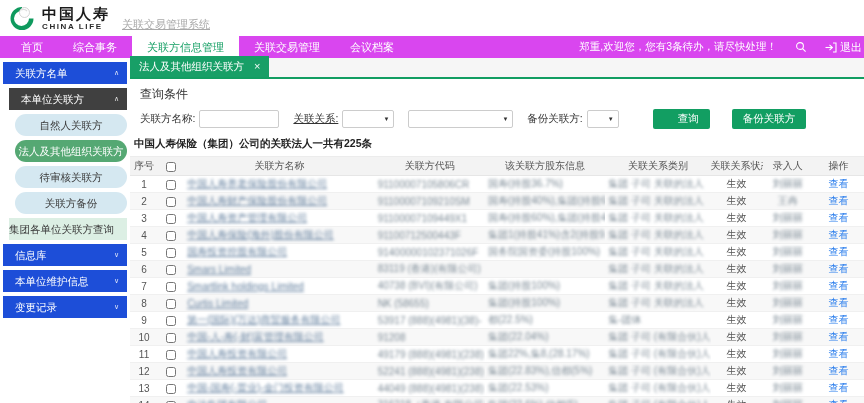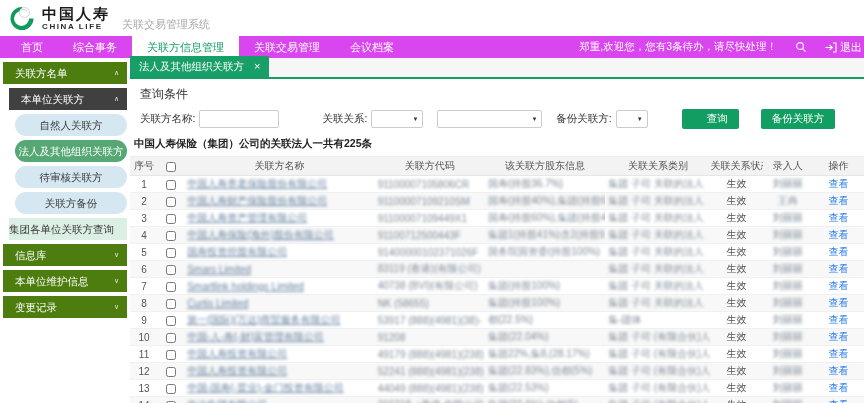--- a/index.html
+++ b/index.html
@@ -6,62 +6,62 @@
   html,body { background:#e8e8e8; }
   body { font-family:"Liberation Sans","DejaVu Sans",sans-serif; }
   #app { position:relative; width:864px; height:403px; background:#fff; overflow:hidden; }
 
   
   .app-header { height:36px; background:#fff; display:flex; align-items:center; padding-left:8px; }
   .logo-svg { display:block; }
   .brand-text { margin-left:6px; line-height:1; }
   .brand-cn { font-size:15px; font-weight:bold; color:#1a1a1a; letter-spacing:2px; }
   .brand-en { font-size:8px; font-weight:bold; color:#2b2b2b; letter-spacing:1.6px; margin-top:2px; }
-  .system-title { font-size:11px; color:#a9a9a9; margin-left:12px; align-self:flex-end; padding-bottom:4px; }
+  .system-title { font-size:11px; color:#a9a9a9; margin-left:12px; align-self:flex-end; padding-bottom:4px;text-decoration:underline; }
 
   
   .navbar { height:22px; background:#d946ef; display:flex; align-items:stretch; font-size:11px; color:#fff; }
   .nav-left { display:flex; padding-left:6px; }
   .nav-item { padding:0 15px; line-height:22px; cursor:pointer; white-space:nowrap; }
   .nav-item.active { background:#fff; color:#129e62; }
   .nav-right { margin-left:auto; display:flex; align-items:center; gap:18px; padding-right:2px; }
   .welcome { font-size:10.5px; white-space:nowrap; }
   .nav-icon { display:block; }
   .logout { display:flex; align-items:center; gap:3px; font-size:11px; white-space:nowrap; cursor:pointer; }
 
   
   .main { display:flex; height:345px; }
   .sidebar { width:130px; flex:0 0 130px; padding-top:4px; background:#fff; }
   .side-item { height:22px; line-height:22px; margin:0 3px 4px 3px; font-size:10.5px; display:flex; align-items:center; cursor:pointer; white-space:nowrap; }
   .side-item .lbl { flex:1; overflow:hidden; text-overflow:ellipsis; }
   .side-item .caret { font-size:7px; margin-right:8px; opacity:.85; }
   .lv1 { margin-left:3px; padding-left:12px; }
   .lv2 { margin-left:9px; padding-left:12px; }
   .lv3 { margin-left:15px; padding-left:0; justify-content:center; text-align:center;border-radius:11px; }
-  .v-dark { background:#4d7c0f; color:#fff; }
+  .v-dark { background:#1d4ed8; color:#fff; }
   .v-medium { background:#404040; color:#fff; }
   .v-blue { background:#d5e8f1; color:#3a3a3a; }
   .v-active { background:#55a873; color:#fff; }
   .v-palegreen { background:#dcefe4; color:#3a3a3a; justify-content:center; padding-left:0; }
 
   .content { flex:1; min-width:0; background:#fff; }
 
   
   .tabbar { height:21px; background:#f6f6f6; border-bottom:2px solid #129e62; display:flex; align-items:flex-end; }
   .tab { background:#189f67; color:#fff; font-size:10.5px; height:21px; line-height:21px; padding:0 9px; display:flex; align-items:center; gap:10px; cursor:pointer; }
   .tab-close { font-size:11px; line-height:1; cursor:pointer; opacity:.95; }
 
   
   .section-title { font-size:12px; color:#333; padding:7px 0 6px 10px; }
   .query-row { display:flex; align-items:center; padding-left:10px; font-size:10.5px; color:#333; }
   .q-label { margin-right:4px; white-space:nowrap; }
   .q-input { width:80px; height:18px; border:1px solid #ccc; border-radius:2px; font-size:10px; padding:0 3px; outline:none; }
   .q-select { height:18px; border:1px solid #ccc; border-radius:2px; background:#fff; display:flex; align-items:center; justify-content:flex-end; padding-right:4px; cursor:pointer; }
   .q-select .arrow { font-size:6px; color:#333; }
-  .gap-lg { margin-left:43px; }
+  .gap-lg { margin-left:14px;text-decoration:underline; }
   .gap-md { margin-left:14px; }
   .w52 { width:52px; } .w105 { width:105px; } .w32 { width:32px; }
   .btn { border:none; border-radius:2px; background:#129e62; color:#fff; font-size:10.5px; height:20px; padding:0 11px; cursor:pointer; font-family:inherit; }
   .btn-search { margin-left:34px;padding-left:25px; }
   .btn-backup { margin-left:22px; }
 
   
   .table-title { font-size:10.5px; font-weight:bold; color:#222; padding:8px 0 5px 4px; }
   table { width:100%; border-collapse:collapse; table-layout:fixed; }
   th { background:#f3f3f3; font-size:10px; font-weight:normal; color:#555; height:19px; border-bottom:1px solid #e6e6e6; border-top:1px solid #ececec; text-align:center; white-space:nowrap; overflow:hidden; }

